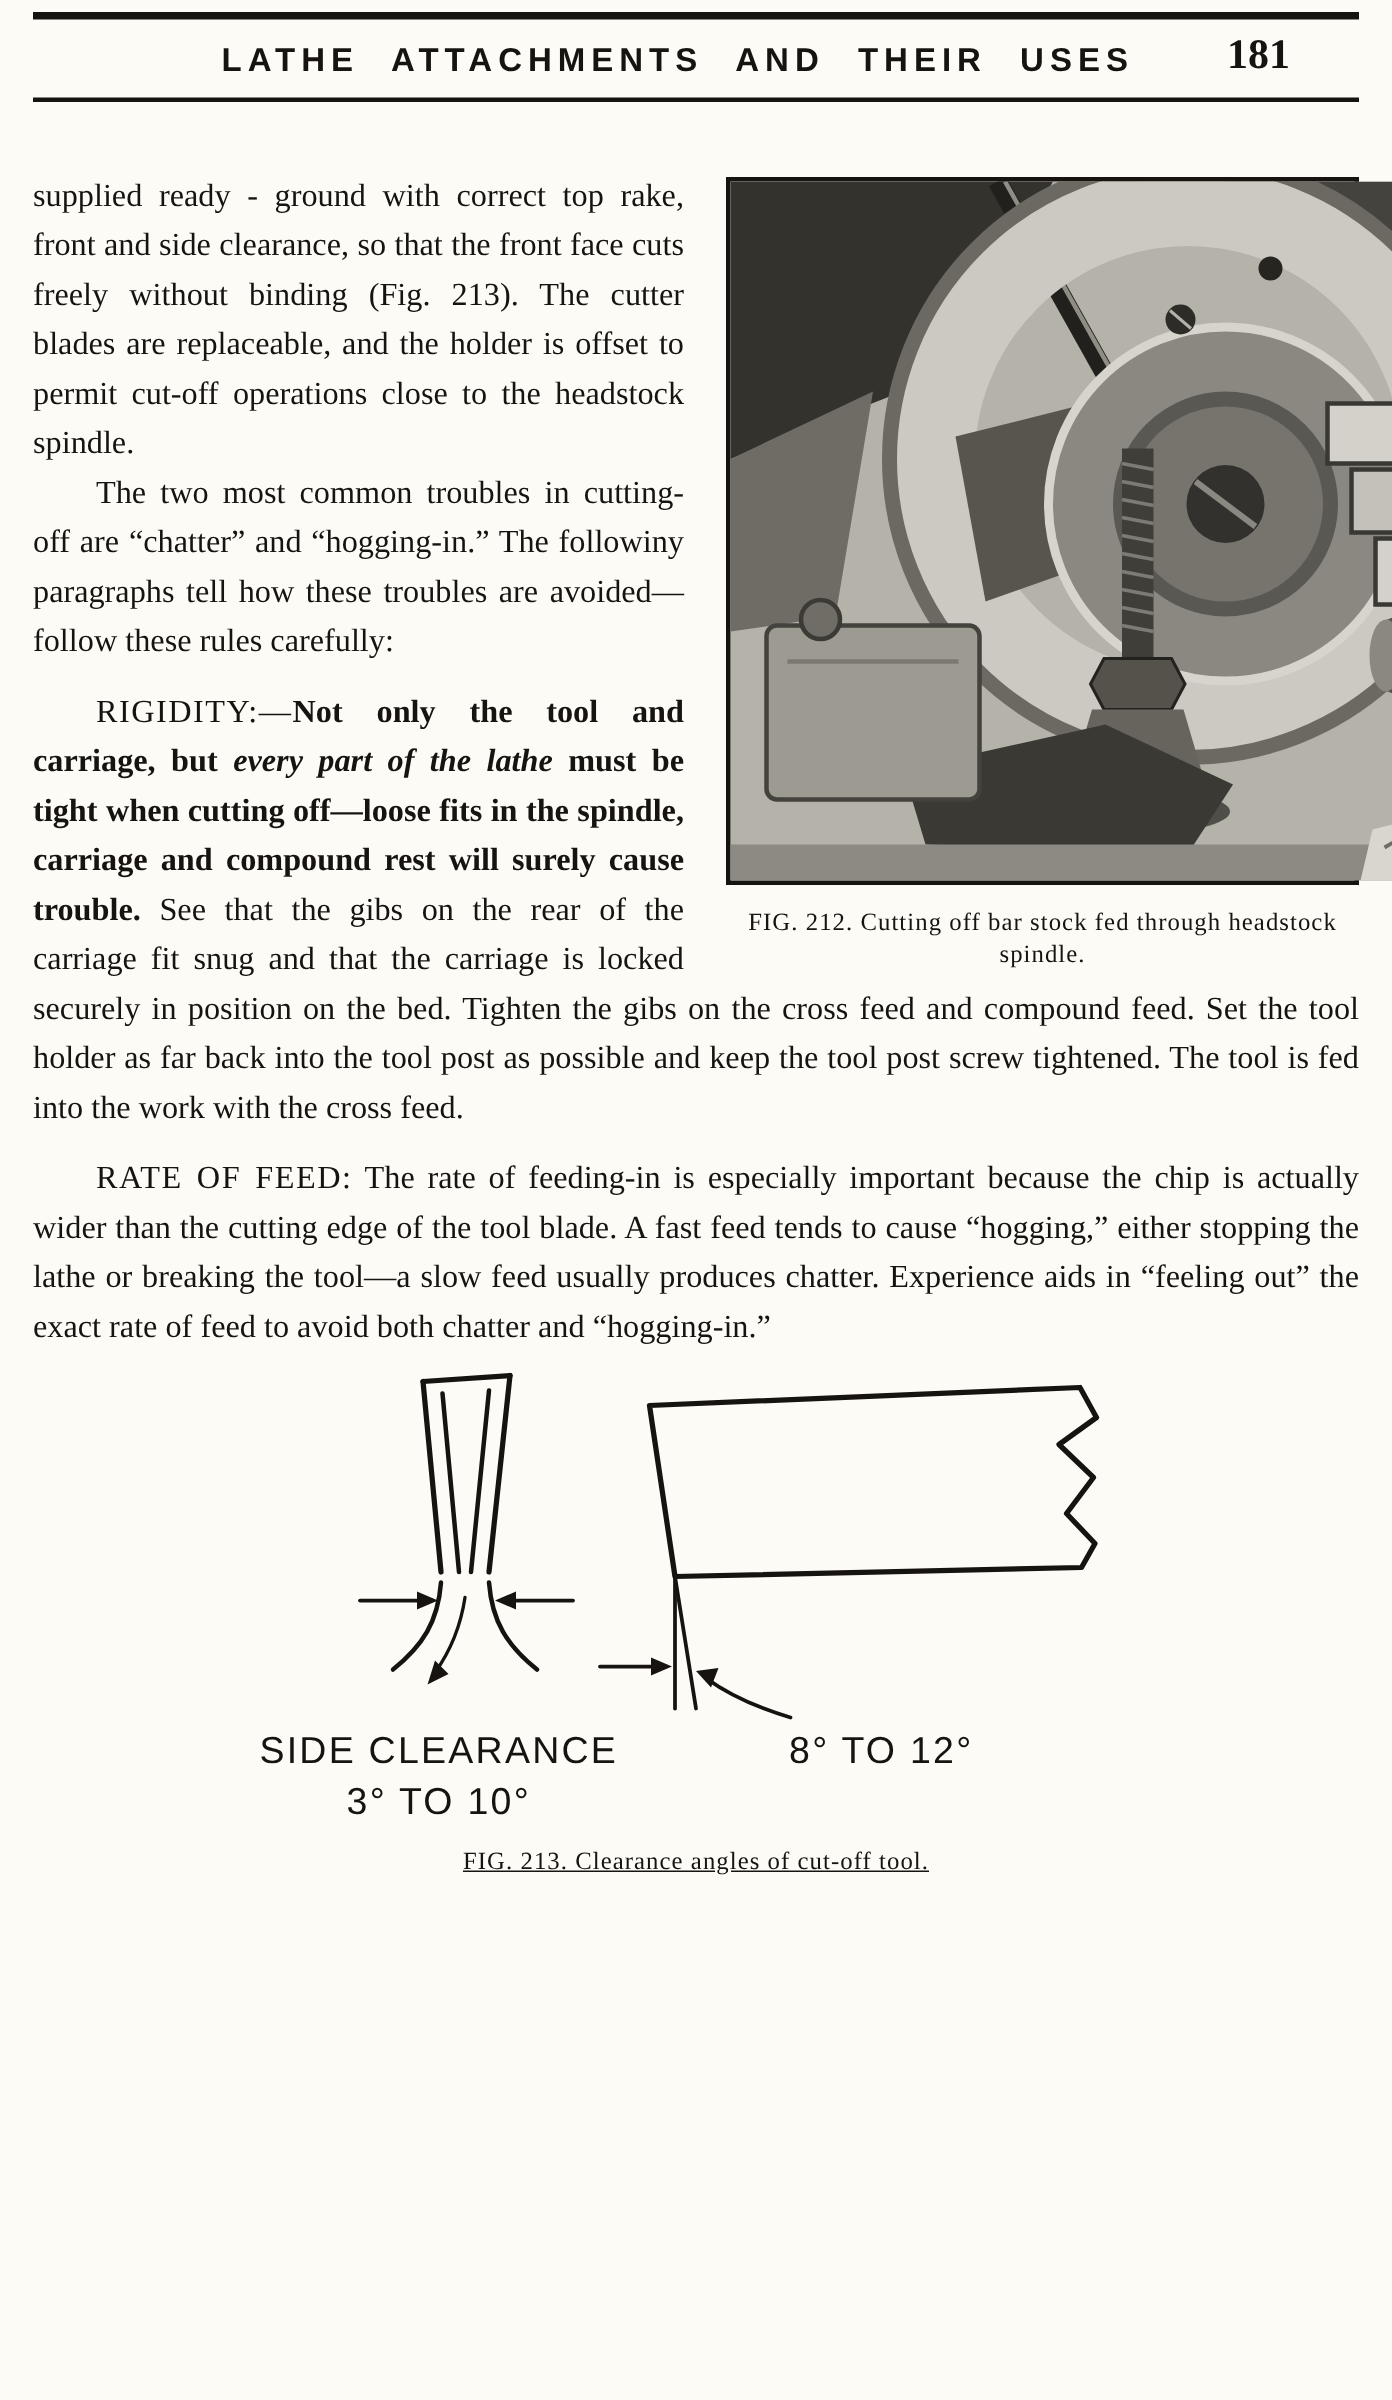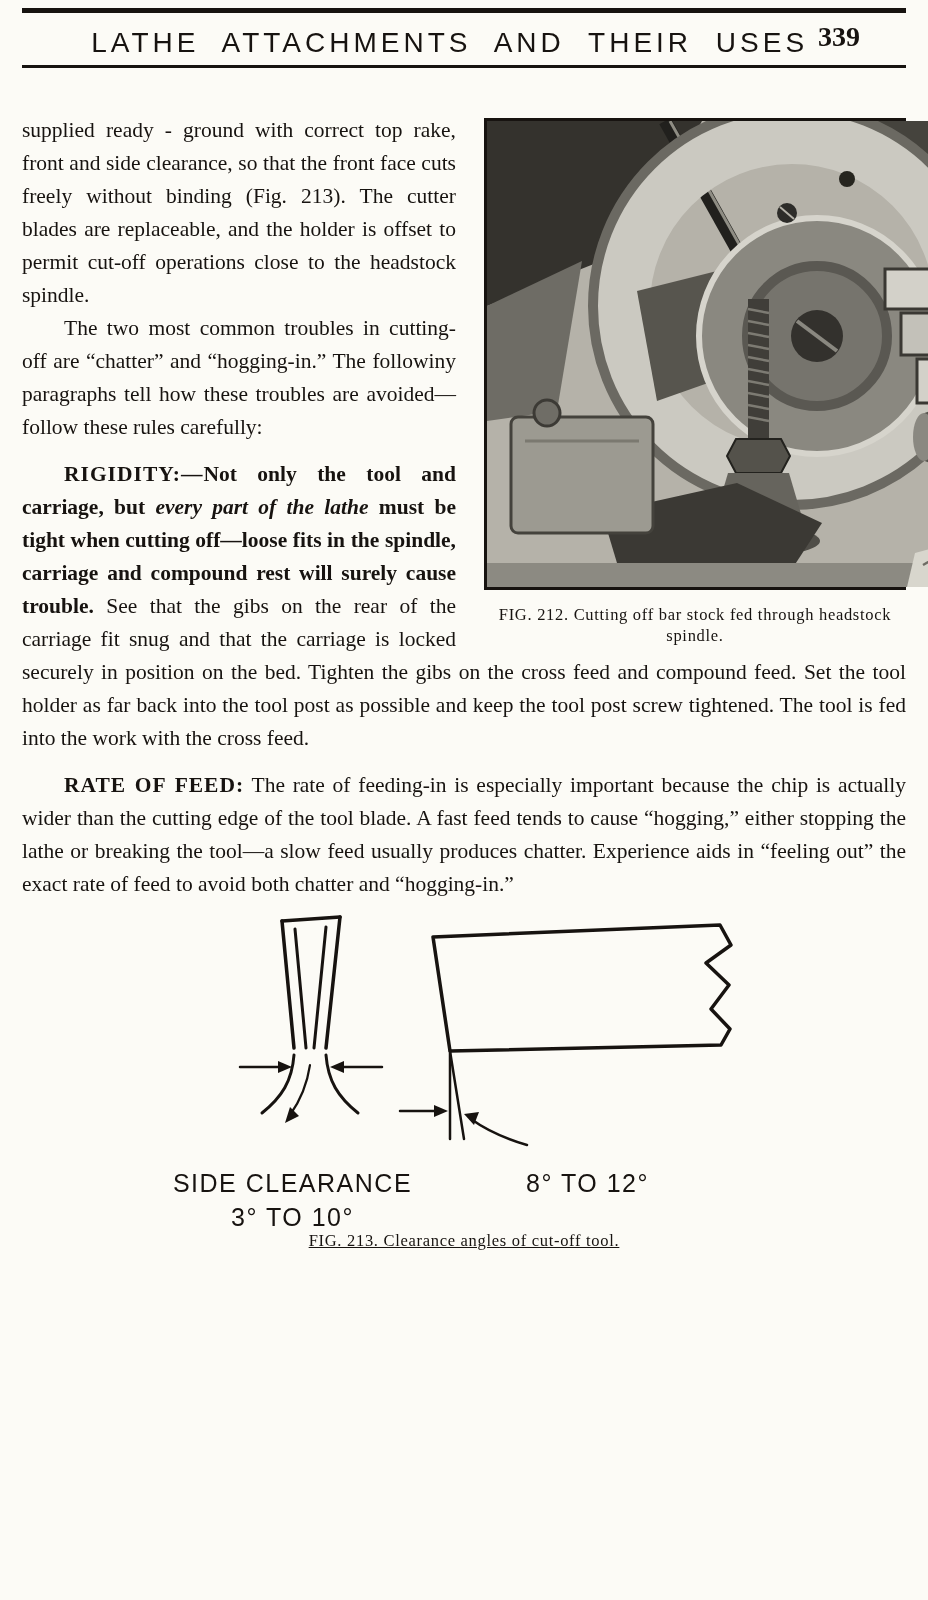--- a/index.html
+++ b/index.html
@@ -21,22 +21,22 @@
   .rule-top { height: 5px; background: #171310; }
   .running-head {
     position: relative;
     height: 52px;
   }
   .head-title {
     position: absolute;
     left: 50%; top: 14px;
     transform: translateX(-52%);
     font-family: "Liberation Sans", sans-serif;
-    font-weight: 400;
-    font-size: 28px;
+    font-weight: 700;
+    font-size: 22px;
     letter-spacing: 4px;
     word-spacing: 12px;
     white-space: nowrap;
   }
   .folio {
     position: absolute;
     right: 46px; top: 8px;
     font-family: "Liberation Serif", serif;
     font-weight: 700;
     font-size: 28px;
@@ -47,21 +47,21 @@
   .content { padding-top: 46px; }
   .body-para {
     font-size: 21.5px;
     line-height: 33px;
     text-align: justify;
     margin: 0 0 14px 0;
   }
   .body-para.tight { margin-bottom: 0; }
   .indent { text-indent: 42px; }
   .lead {
-    font-weight: 700;
+    font-weight: 400;
     letter-spacing: 1px;
   }
   .bold-sentence { font-weight: 700; }
   .emph { font-style: italic; font-weight: 700; }
 
   
   .fig212 {
     float: right;
     width: 422px;
     margin: 4px 0 10px 28px;
@@ -88,21 +88,21 @@
     margin: 14px 0 0 0;
   }
   .diagram { display: block; margin: 0 auto; }
   .labels {
     position: relative;
     height: 72px;
     font-family: "Liberation Sans", sans-serif;
   }
   .label-group {
     position: absolute;
-    top: 16px;
+    top: 0;
     text-align: center;
     font-size: 25px;
     letter-spacing: 1.5px;
     line-height: 34px;
     white-space: nowrap;
   }
   .label-side  { left: 118px; width: 305px; }
   .label-front { left: 408px; width: 315px; }
   .caption-213 { margin-top: 8px; text-decoration: underline; }
 
@@ -110,21 +110,21 @@
 </style>
 </head>
 <body>
 
 <div class="page">
 
   <div class="rule-top"></div>
 
   <header class="running-head">
     <span class="head-title">LATHE ATTACHMENTS AND THEIR USES</span>
-    <span class="folio">339</span>
+    <span class="folio">181</span>
   </header>
 
   <div class="rule-mid"></div>
 
   <main class="content">
 
     <figure class="fig212">
       <div class="photo-frame">
         <svg width="520" height="466" viewBox="0 0 520 466" aria-hidden="true">
           <rect x="0" y="0" width="520" height="466" fill="#b5b2a9"></rect>

